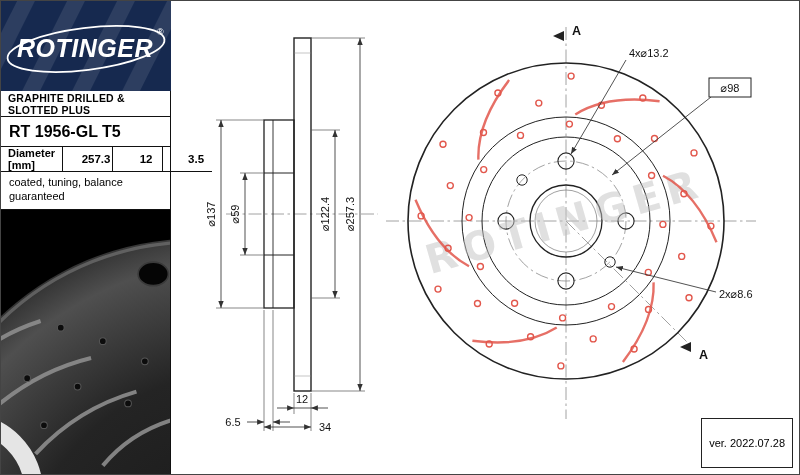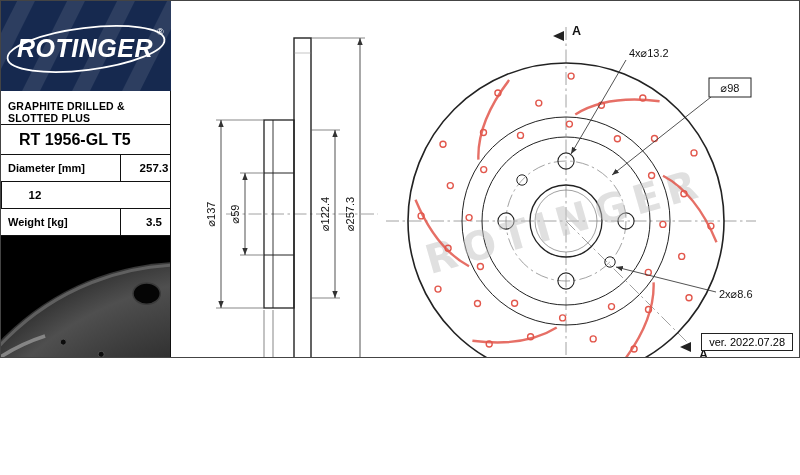--- a/index.html
+++ b/index.html
@@ -1,30 +1,30 @@
 <!DOCTYPE html>
 <html><head>
 <meta charset="utf-8">
 <style>
   * { margin:0; padding:0; box-sizing:border-box; }
   html,body { width:800px; height:475px; }
   body { font-family:"Liberation Sans","DejaVu Sans",sans-serif; background:#fff; }
-  .page { position:relative; width:800px; height:358px; border:1px solid #444; overflow:hidden; background:#fff; }
+  .page { position:relative; width:800px; height:475px; border:1px solid #444; overflow:hidden; background:#fff; }
 
   
   .sidebar { position:absolute; left:0; top:0; width:170px; height:473px;
              border-right:1.5px solid #111; display:flex; flex-direction:column; background:#fff; }
   .logo-wrap { height:90px; flex:0 0 auto; }
   .logo-wrap svg { display:block; width:170px; height:90px; }
   .series-label { flex:0 0 26px; display:flex; align-items:center; padding:0 7px;
                   font-size:10.5px; font-weight:bold; letter-spacing:0.2px;
-                  border-bottom:1.5px solid #111;margin-top:8px; }
-  .part-number { flex:0 0 30px; display:flex; align-items:center; padding:0 18px;
+                  border-bottom:1.5px solid #111; }
+  .part-number { flex:0 0 30px; display:flex; align-items:center; padding:0 8px;
                  font-size:16px; font-weight:bold; border-bottom:1.5px solid #111; }
-  .spec-table { flex:0 0 auto; display:flex; flex-direction:column; }
+  .spec-table { flex:0 0 auto; display:flex; }
   .spec-row { flex:0 0 27px; display:flex; border-bottom:1px solid #111; }
   .spec-label { flex:1; display:flex; align-items:center; padding:0 7px;
                 font-size:11px; font-weight:bold; }
   .spec-value { flex:0 0 50px; display:flex; align-items:center; justify-content:center;
                 border-left:1px solid #111; font-size:11.5px; font-weight:bold;padding-left:17px; }
   .product-note { flex:0 0 38px; padding:3px 8px; font-size:11px; line-height:1.3;
                   border-bottom:1.5px solid #111; }
   .product-photo { flex:1 1 auto; background:#000; overflow:hidden; }
   .product-photo svg { display:block; width:170px; height:100%; }
 
@@ -36,21 +36,21 @@
   .ol   { stroke:#222; fill:none; }
   .dim  { stroke:#333; stroke-width:0.85; fill:none; }
   .ext  { stroke:#555; stroke-width:0.7; fill:none; }
   .dtxt { font-family:"Liberation Sans","DejaVu Sans",sans-serif; font-size:11px; fill:#111; }
   .atxt { font-family:"Liberation Sans","DejaVu Sans",sans-serif; font-size:12.5px; font-weight:bold; fill:#111; }
   .wm   { font-family:"DejaVu Sans","Liberation Sans",sans-serif; font-size:40px; font-weight:bold;
           letter-spacing:7px; opacity:0.5; }
 
   
   .version-badge { position:absolute; right:6px; bottom:6px; border:1px solid #222;
-                   background:#fff; padding:2px 7px; font-size:11px; }
+                   background:#fff; padding:18px 7px; font-size:11px; }
 </style>
 </head>
 <body>
 
 <div class="page">
 
   <div class="sidebar">
 
     <div class="logo-wrap">
       <svg viewBox="0 0 170 90">
@@ -73,25 +73,25 @@
 
     <div class="spec-table">
       <div class="spec-row">
         <div class="spec-label">Diameter [mm]</div>
         <div class="spec-value">257.3</div>
       </div>
       <div class="spec-row">
         <div class="spec-value">12</div>
       </div>
       <div class="spec-row">
-        <div class="spec-label">Weight [kg]</div>
         <div class="spec-value">3.5</div>
       </div>
     </div>
 
+    <div class="product-note">coated, tuning, balance guaranteed</div>
 
     <div class="product-photo">
       <svg viewBox="0 0 170 157" preserveAspectRatio="xMidYMid slice">
         <defs>
           <radialGradient id="discg" cx="60%" cy="65%" r="70%">
             <stop offset="0%" stop-color="#161616"></stop>
             <stop offset="60%" stop-color="#242424"></stop>
             <stop offset="88%" stop-color="#4f4f4f"></stop>
             <stop offset="100%" stop-color="#2a2a2a"></stop>
           </radialGradient>

